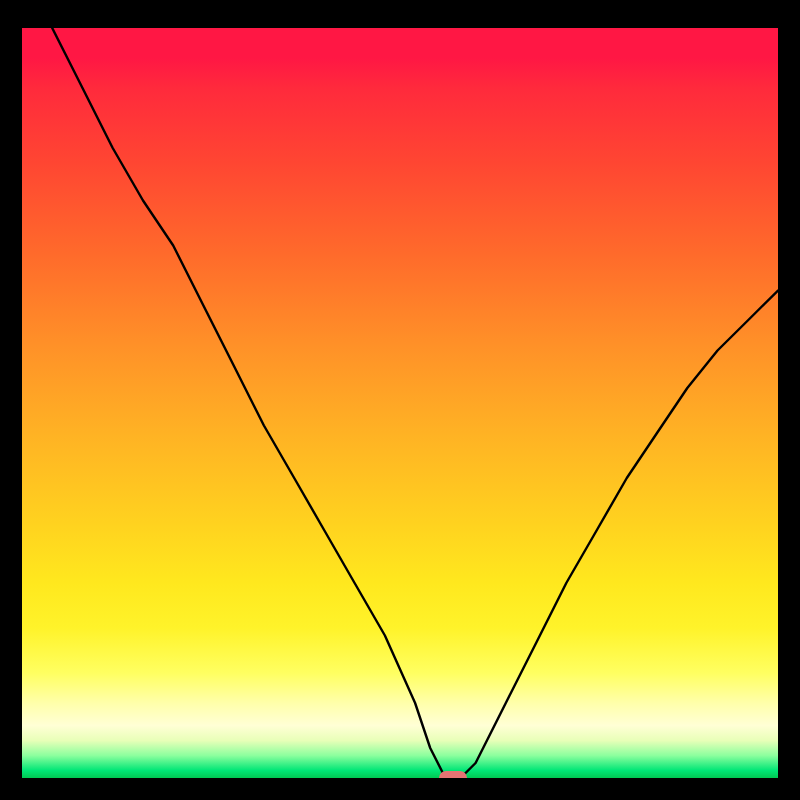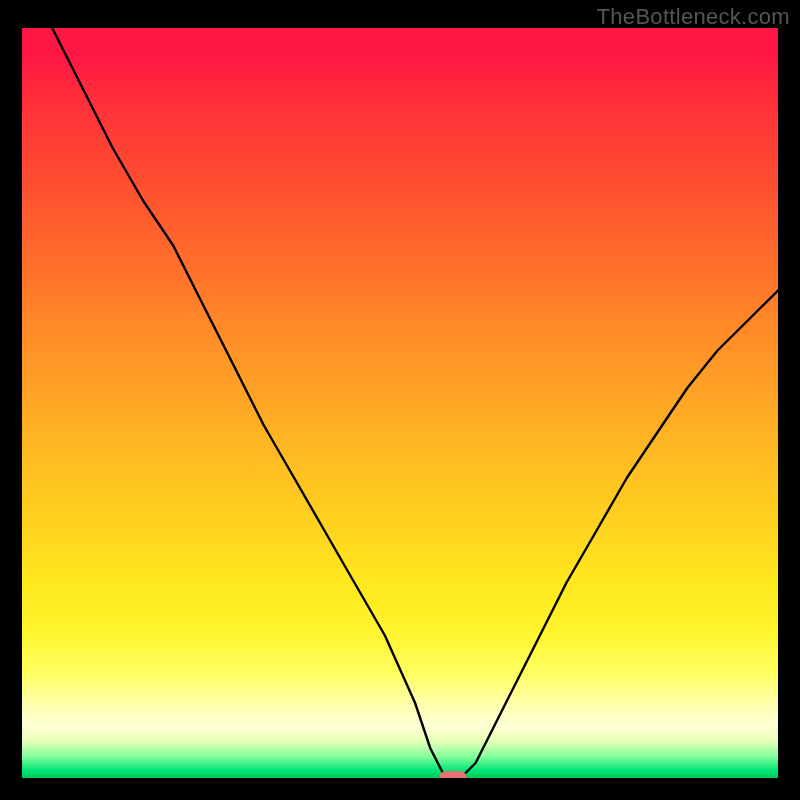--- a/index.html
+++ b/index.html
@@ -69,21 +69,20 @@
     border-radius: 7px;
     background: #e57373;
     transform: translate(-50%, -50%);
     z-index: 6;
   }
 </style>
 </head>
 <body>
 
 <div class="frame">
-  <div class="watermark">TheBottleneck.com</div>
 
   <div class="plot">
     <svg class="curve" viewBox="0 0 756 750" preserveAspectRatio="none">
       <path fill="none" stroke="#000" stroke-width="2.4" stroke-linejoin="round" stroke-linecap="round" d="M 30.2 0.0 L 60.5 60.0 L 90.7 120.0 L 121.0 172.5 L 151.2 217.5 L 181.4 277.5 L 211.7 337.5 L 241.9 397.5 L 272.2 450.0 L 302.4 502.5 L 332.6 555.0 L 362.9 607.5 L 393.1 675.0 L 408.2 720.0 L 423.4 750.0 L 438.5 750.0 L 453.6 735.0 L 483.8 675.0 L 514.1 615.0 L 544.3 555.0 L 574.6 502.5 L 604.8 450.0 L 635.0 405.0 L 665.3 360.0 L 695.5 322.5 L 725.8 292.5 L 756.0 262.5"></path>
     </svg>
     <div class="marker" style="left: 430.92px; top: 750px;"></div>
   </div>
 </div>
 
 </body></html>

